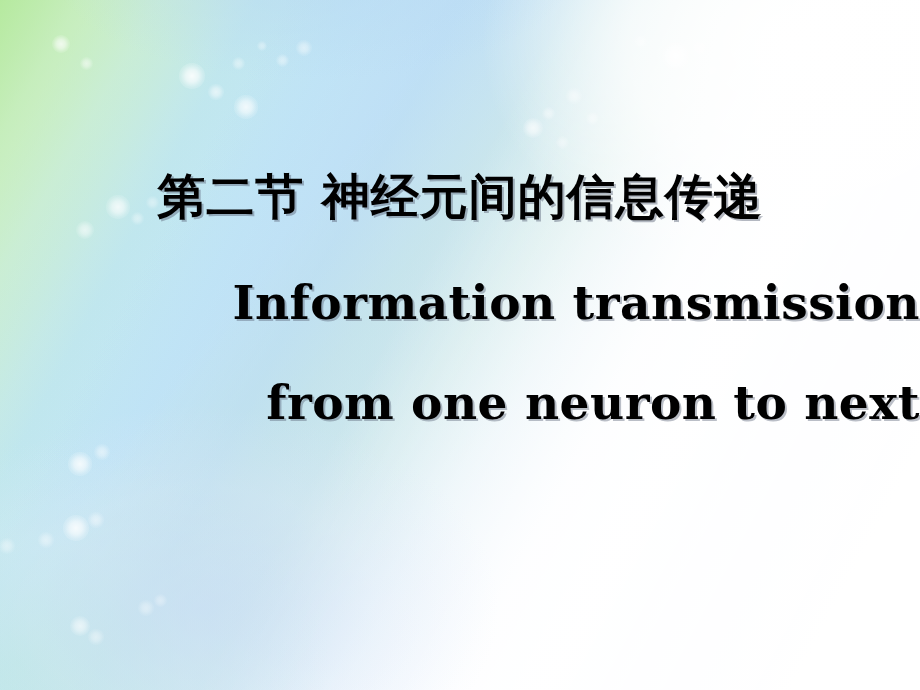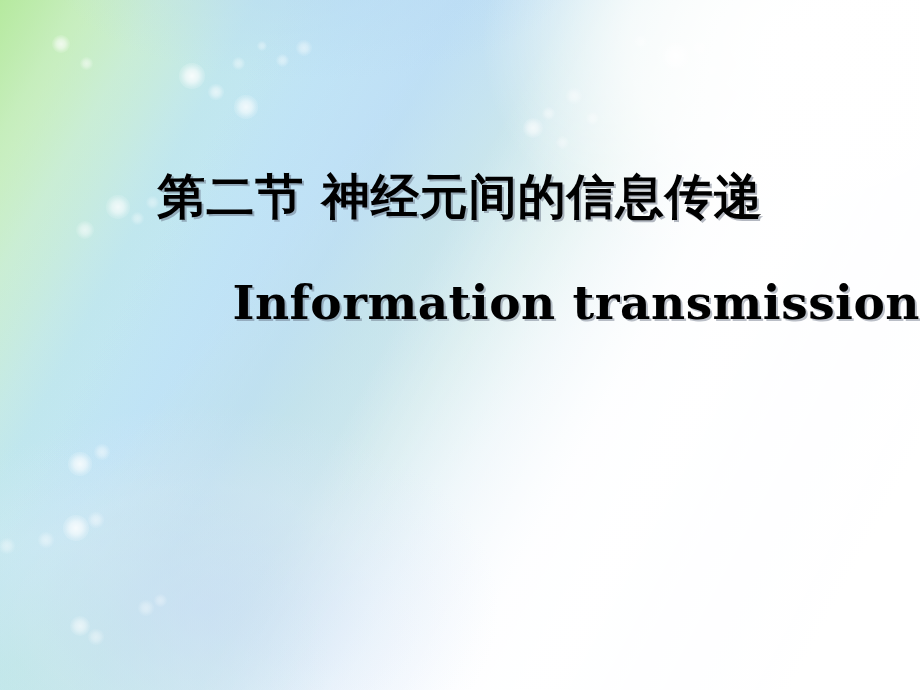--- a/index.html
+++ b/index.html
@@ -211,15 +211,16 @@
       <div class="sparkle" style="left: -0.8px; top: 538.2px; width: 15.6px; height: 15.6px; opacity: 0.42;"></div>
       <div class="sparkle" style="left: 69.6px; top: 615.6px; width: 20.8px; height: 20.8px; opacity: 0.62;"></div>
       <div class="sparkle" style="left: 88.2px; top: 629.2px; width: 15.6px; height: 15.6px; opacity: 0.45;"></div>
       <div class="sparkle" style="left: 138.2px; top: 600.2px; width: 15.6px; height: 15.6px; opacity: 0.4;"></div>
       <div class="sparkle" style="left: 153.5px; top: 593.5px; width: 13px; height: 13px; opacity: 0.35;"></div>
     </div>
 
   <div id="text-block">
     <div id="title-cn">第二节  神经元间的信息传递</div>
     <div class="title-en" id="title-en-1">Information transmission</div>
+    <div class="title-en" id="title-en-2">from one neuron to next</div>
   </div>
 
 </div>
 
 </body></html>

